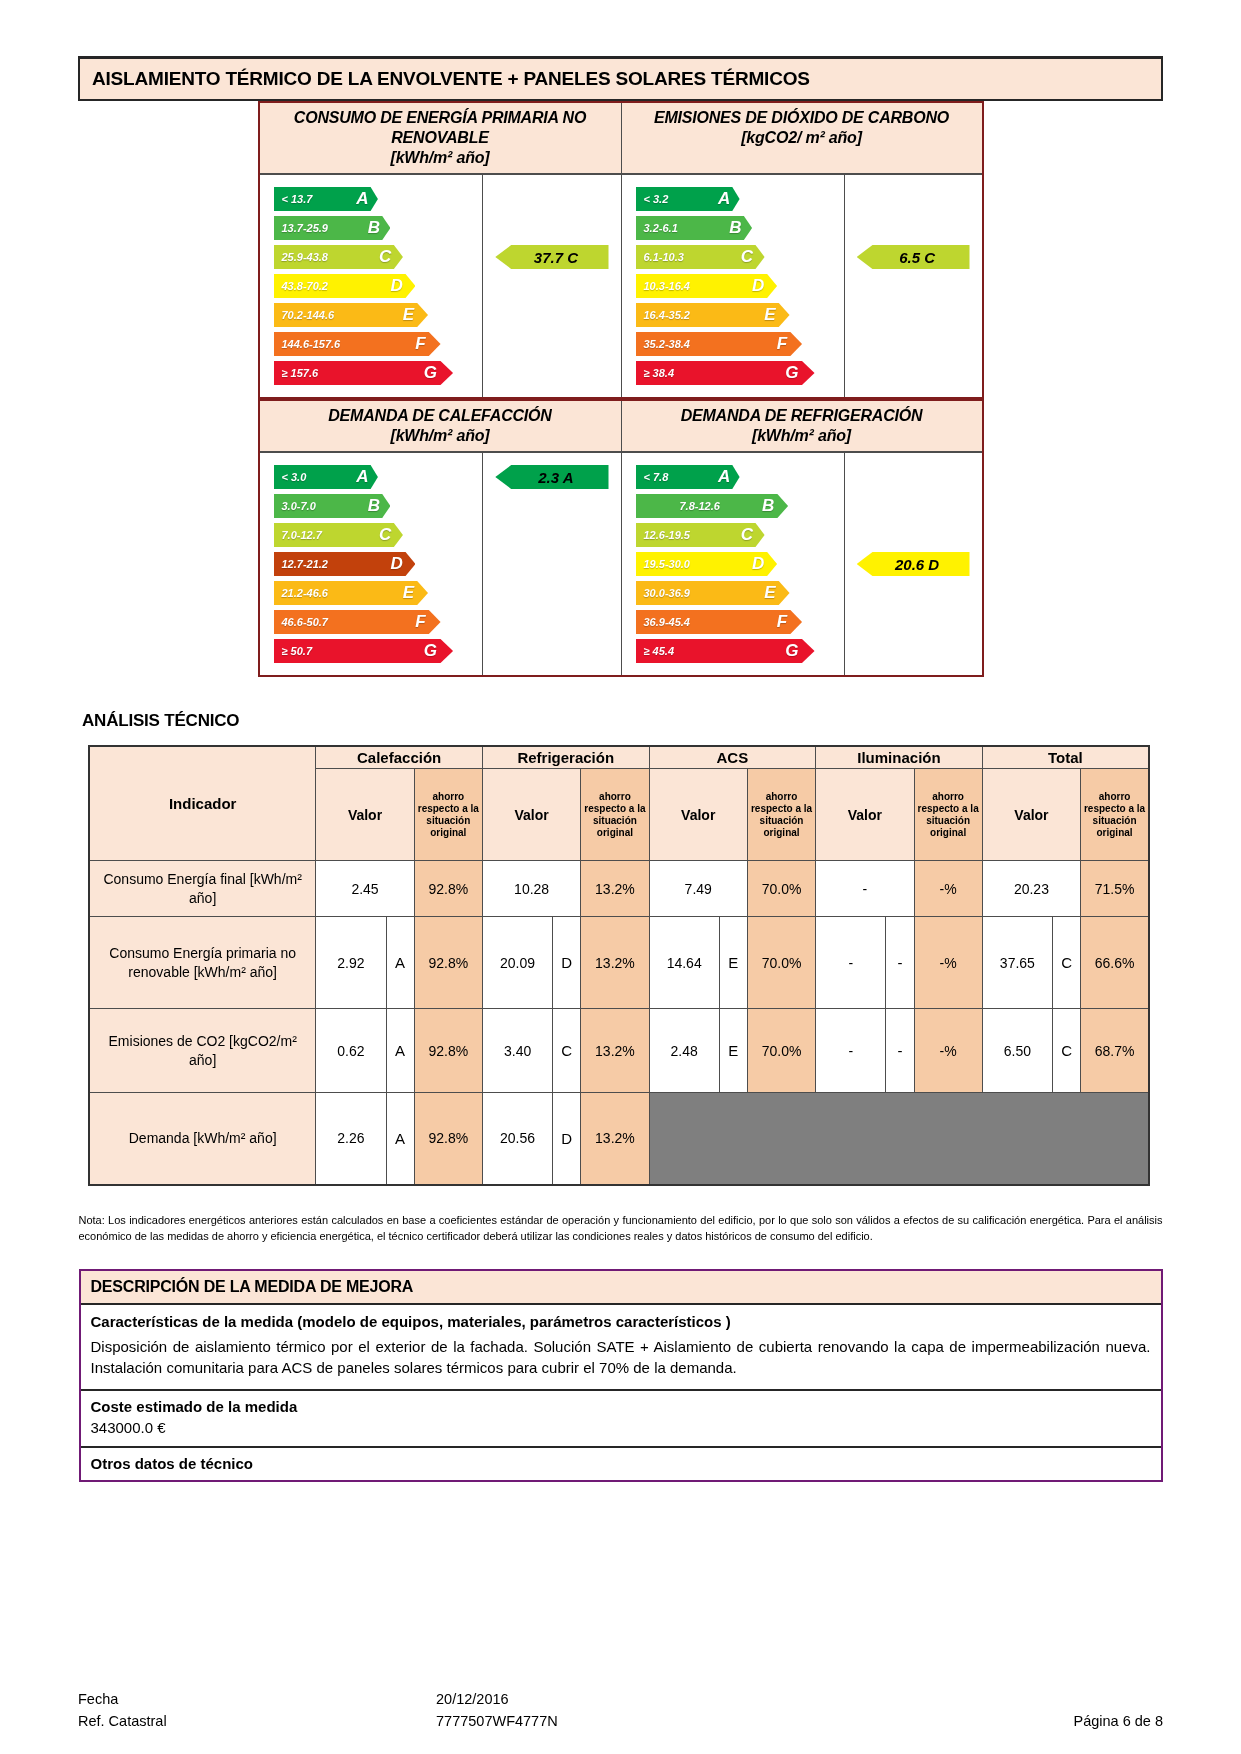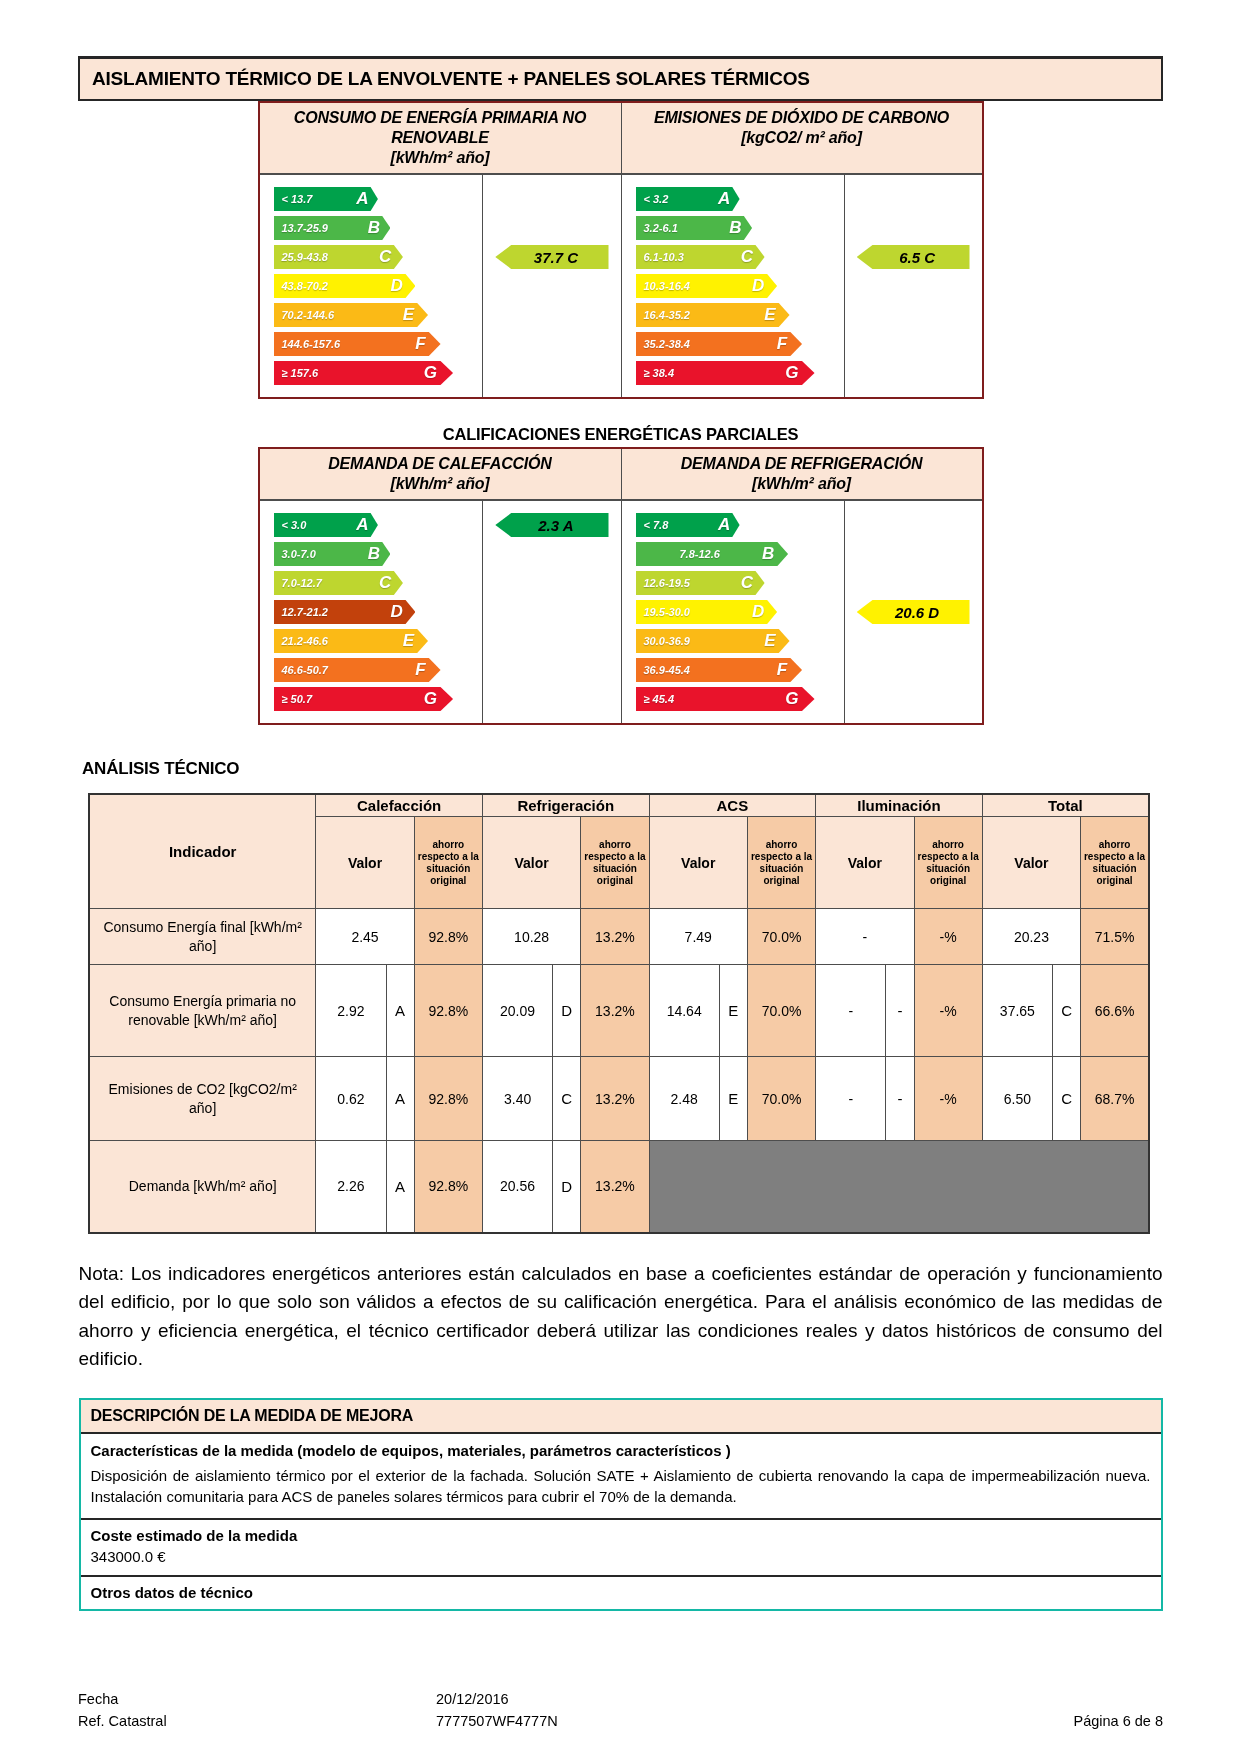--- a/index.html
+++ b/index.html
@@ -60,23 +60,23 @@
   .ahorro{background:#f6cba6;}
   .grayblock{background:#7f7f7f;}
   th.valor-h{font-weight:normal;font-size:14px;background:#fbe5d6;}
   th.ahorro-h{font-weight:normal;font-size:10px;line-height:1.2;background:#f6cba6;padding:4px 2px;}
   th.grp{font-size:15px;border-bottom:1px solid #4d4d4d;}
   td.ind{font-size:14px;line-height:1.35;padding:4px 10px;}
   td.ltr{font-size:15px;font-weight:normal;}
   tr.rh1{height:56px}tr.rh2{height:92px}tr.rh3{height:84px}tr.rh4{height:92px}
   tr.thead2{height:92px}
   
-  .nota{width:1084px;margin:26px auto 0 auto;font-size:19px;line-height:1.5;text-align:justify;}
-  
-  .desc-box{width:1080px;margin:24px auto 0 auto;border:2px solid #14b8a6;}
+  .nota{width:1084px;margin:26px auto 0 auto;font-size:11px;line-height:1.5;text-align:justify;}
+  
+  .desc-box{width:1080px;margin:24px auto 0 auto;border:2px solid #701a75;}
   .desc-header{background:#fbe5d6;border-bottom:2px solid #262626;font-weight:bold;font-size:16px;padding:7px 10px;letter-spacing:-0.2px;}
   .desc-sub{font-weight:bold;font-size:15px;padding:8px 10px 4px 10px;}
   .desc-text{font-size:15px;line-height:1.45;text-align:justify;padding:2px 10px 10px 10px;}
   .desc-sep{border-top:2px solid #262626;}
   .desc-coste-label{font-weight:bold;font-size:15px;padding:7px 10px 4px 10px;}
   .desc-coste-value{font-size:15px;padding:0 10px 10px 10px;}
   .desc-otros{font-weight:bold;font-size:15px;padding:7px 10px 8px 10px;}
   
   .footer{
     position:absolute;left:78px;right:78px;bottom:22px;
@@ -170,21 +170,20 @@
             <span class="range">≥ 38.4</span>
             <span class="letter">G</span>
           </div>
       </div>
       <div class="rating-arrow row-2" style="background: rgb(190, 214, 47);">
           <span>6.5 C</span>
         </div>
     </div>
   </div>
 
-  <div class="section-title">CALIFICACIONES ENERGÉTICAS PARCIALES</div>
 
   <div class="rating-table">
     <div class="rt-header">
       <div>DEMANDA DE CALEFACCIÓN</div>
       <div>[kWh/m² año]</div>
     </div>
     <div class="rt-header right">
       <div>DEMANDA DE REFRIGERACIÓN</div>
       <div>[kWh/m² año]</div>
     </div>

